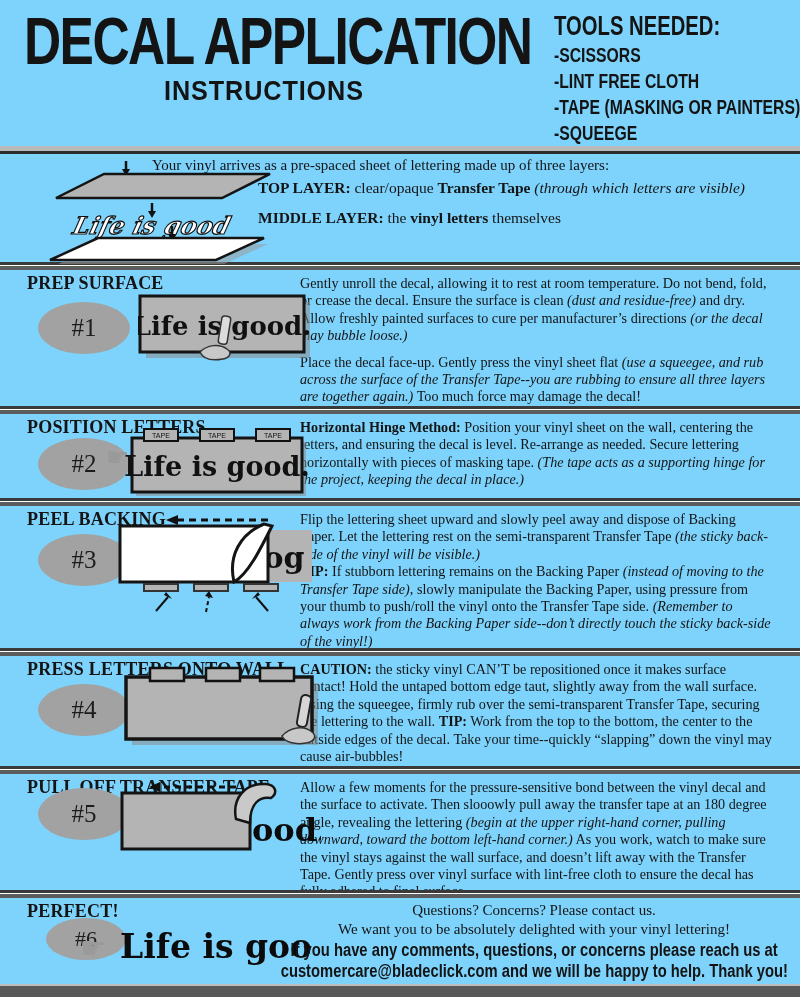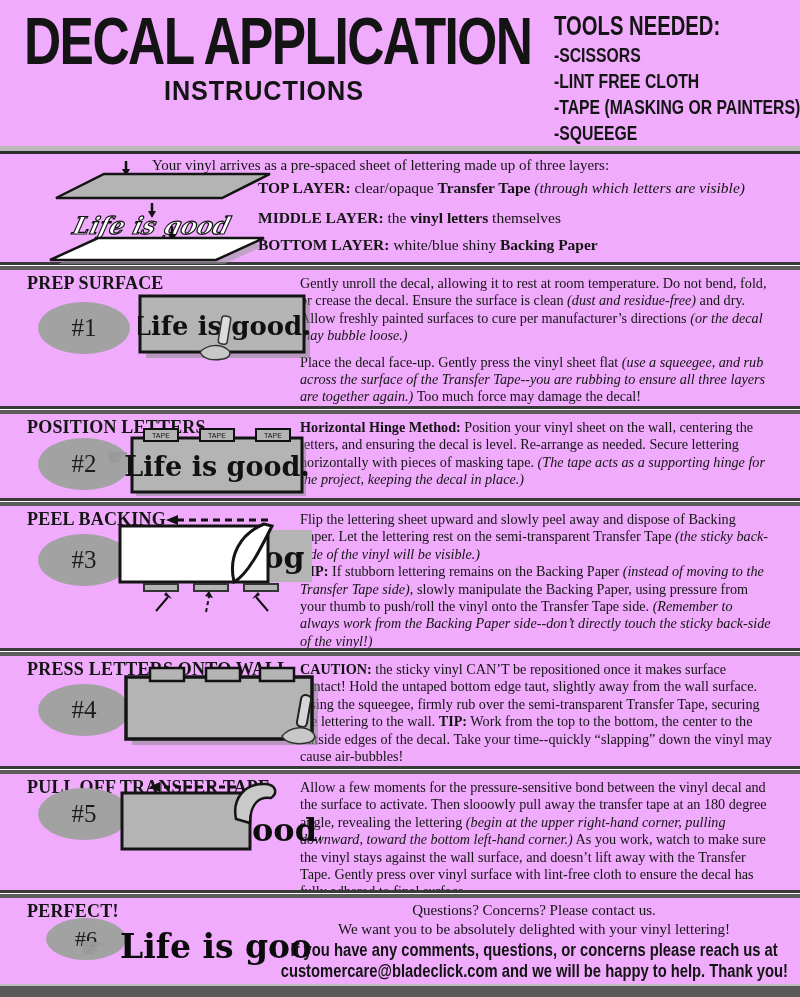--- a/index.html
+++ b/index.html
@@ -1,16 +1,16 @@
 <!DOCTYPE html>
 <html><head>
 <meta charset="utf-8">
 <style>
   html,body{margin:0;padding:0;background:#e8e8e8;}
-  .page{width:800px;height:997px;margin:0 auto;background:#f0abfc;position:relative;
+  .page{width:800px;height:997px;margin:0 auto;background:#7dd3fc;position:relative;
         font-family:"Liberation Serif",serif;color:#141414;overflow:hidden;}
 
   
   header{display:flex;height:146px;box-sizing:border-box;padding:10px 14px 0 24px;}
   .h-left{width:530px;}
   .h-title{font-family:"Liberation Sans",sans-serif;font-weight:700;font-size:66px;
            line-height:0.95;white-space:nowrap;letter-spacing:-2px;
            transform:scaleX(0.78);transform-origin:left top;}
   .h-sub{font-family:"Liberation Sans",sans-serif;font-weight:700;font-size:28px;
          width:480px;text-align:center;margin-top:2px;letter-spacing:1px;
@@ -101,21 +101,20 @@
       <g>
         <line x1="128" y1="66" x2="128" y2="74" stroke="#111" stroke-width="2.5"></line>
         <polygon points="124,74 132,74 128,81" fill="#111"></polygon>
       </g>
       <polygon points="12,105 58,84 224,84 178,105" fill="#9a9a9a" opacity="0.55"></polygon>
       <polygon points="6,100 54,78 220,78 172,100" fill="#ffffff" stroke="#141414" stroke-width="2.5"></polygon>
     </svg>
     <div class="layers-lead">Your vinyl arrives as a pre-spaced sheet of lettering made up of three layers:</div>
     <div class="layer-row lr0"><span class="seg-b">TOP LAYER:</span><span> clear/opaque </span><span class="seg-b">Transfer Tape</span><span> </span><span class="seg-i">(through which letters are visible)</span></div>
     <div class="layer-row lr1"><span class="seg-b">MIDDLE LAYER:</span><span> the </span><span class="seg-b">vinyl letters</span><span> themselves</span></div>
-    <div class="layer-row lr2"><span class="seg-b">BOTTOM LAYER:</span><span> white/blue shiny </span><span class="seg-b">Backing Paper</span></div>
   </section>
 
   <div class="rule"></div>
   <section class="step s1">
     <h3 class="sec-title">PREP SURFACE</h3>
     <div class="badge">#1</div>
     <svg class="diagram d1" width="180" height="80" viewBox="0 0 180 80">
       <rect x="8" y="8" width="164" height="56" fill="#8a8a8a" opacity="0.55"></rect>
       <rect x="2" y="2" width="164" height="56" fill="#b4b4b4" stroke="#141414" stroke-width="3"></rect>
       <text x="84" y="41" text-anchor="middle" font-size="26" font-weight="bold" fill="#111">Life is good.</text>

